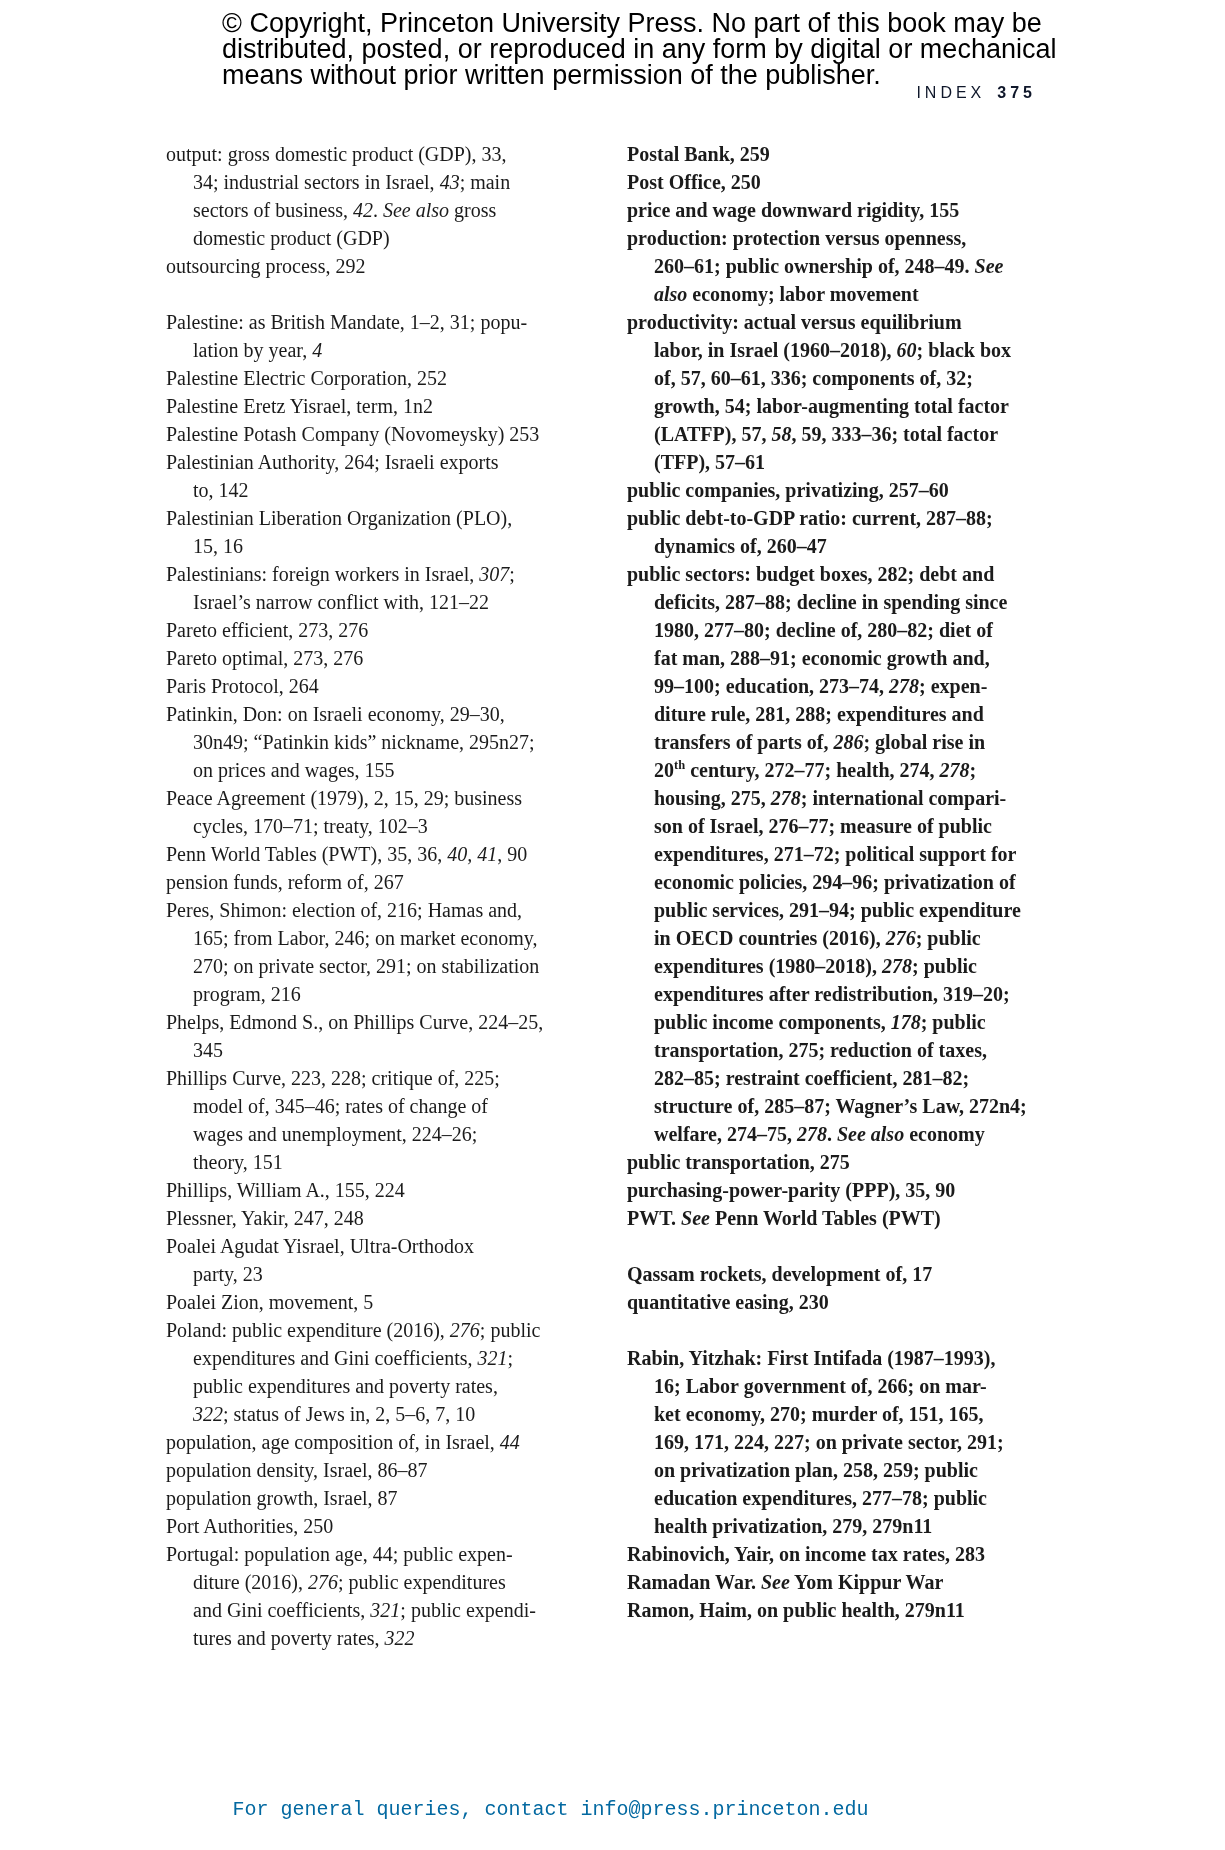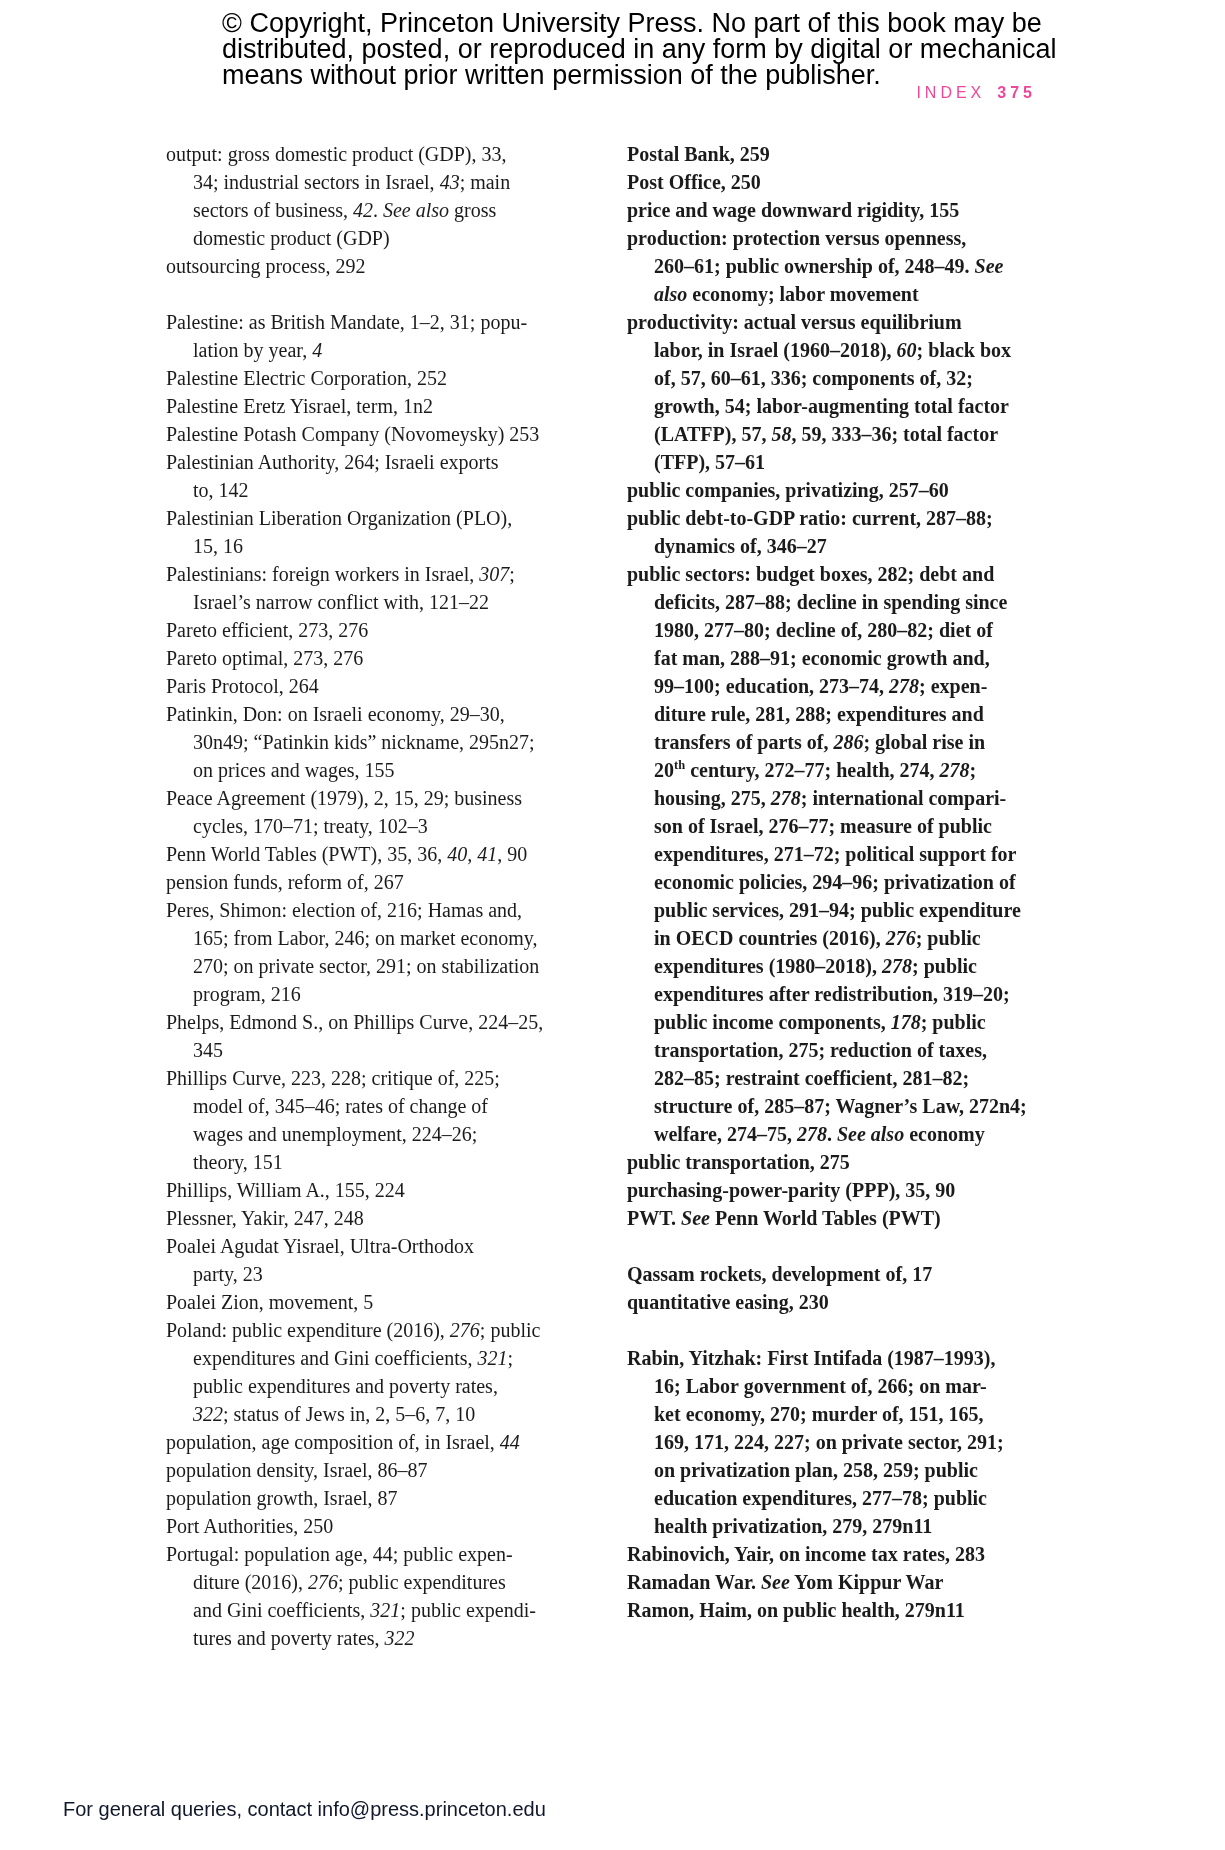--- a/index.html
+++ b/index.html
@@ -11,39 +11,40 @@
     color: #1b1b1b;
   }
   .copyright {
     position: absolute; left: 222px; top: 10px;
     font-family: "Liberation Sans", sans-serif;
     font-size: 27px; line-height: 26px; color: #000;
   }
   .page-header {
     position: absolute; top: 84px; right: 189px;
     font-family: "Liberation Sans", sans-serif;
-    font-size: 16px; letter-spacing: 4px; color: #ec4899;
+    font-size: 16px; letter-spacing: 4px; color: #0f172a;
     font-weight: 500;
   }
   .page-header .page-num { font-weight: 700; margin-left: 12px; }
   .col {
     position: absolute; top: 140px;
     font-size: 20px; line-height: 28px;
   }
   .col-left  { left: 166px; width: 400px; }
   .col-right { left: 627px; width: 410px; font-weight: bold; }
   .entry-line { white-space: nowrap; height: 28px; }
   .entry-line.cont { padding-left: 27px; }
   .index-entry.group-start { margin-top: 28px; }
   .it { font-style: italic; }
   .entry-line sup { font-size: 12.5px; line-height: 0; vertical-align: super; }
   .footer {
     position: absolute; top: 1798px; left: 63px; width: 975px;
-    font-family: Liberation Sans, sans-serif;
-    font-size: 20px; color: #0f172a;
+    text-align: center;
+    font-family: Liberation Mono, monospace;
+    font-size: 20px; color: #0369a1;
   }
 </style>
 </head>
 <body>
 
 <div class="page">
 
   <div class="copyright">
     <div>© Copyright, Princeton University Press. No part of this book may be</div>
     <div>distributed, posted, or reproduced in any form by digital or mechanical</div>
@@ -188,21 +189,21 @@
         <div class="entry-line cont"><span>of, 57, 60–61, 336; components of, 32;</span></div>
         <div class="entry-line cont"><span>growth, 54; labor-augmenting total factor</span></div>
         <div class="entry-line cont"><span>(LATFP), 57, </span><span class="it">58</span><span>, 59, 333–36; total factor</span></div>
         <div class="entry-line cont"><span>(TFP), 57–61</span></div>
       </div>
       <div class="index-entry">
         <div class="entry-line"><span>public companies, privatizing, 257–60</span></div>
       </div>
       <div class="index-entry">
         <div class="entry-line"><span>public debt-to-GDP ratio: current, 287–88;</span></div>
-        <div class="entry-line cont"><span>dynamics of, 346–27</span></div>
+        <div class="entry-line cont"><span>dynamics of, 260–47</span></div>
       </div>
       <div class="index-entry">
         <div class="entry-line"><span>public sectors: budget boxes, 282; debt and</span></div>
         <div class="entry-line cont"><span>deficits, 287–88; decline in spending since</span></div>
         <div class="entry-line cont"><span>1980, 277–80; decline of, 280–82; diet of</span></div>
         <div class="entry-line cont"><span>fat man, 288–91; economic growth and,</span></div>
         <div class="entry-line cont"><span>99–100; education, 273–74, </span><span class="it">278</span><span>; expen-</span></div>
         <div class="entry-line cont"><span>diture rule, 281, 288; expenditures and</span></div>
         <div class="entry-line cont"><span>transfers of parts of, </span><span class="it">286</span><span>; global rise in</span></div>
         <div class="entry-line cont"><span>20</span><sup>th</sup><span> century, 272–77; health, 274, </span><span class="it">278</span><span>;</span></div>

